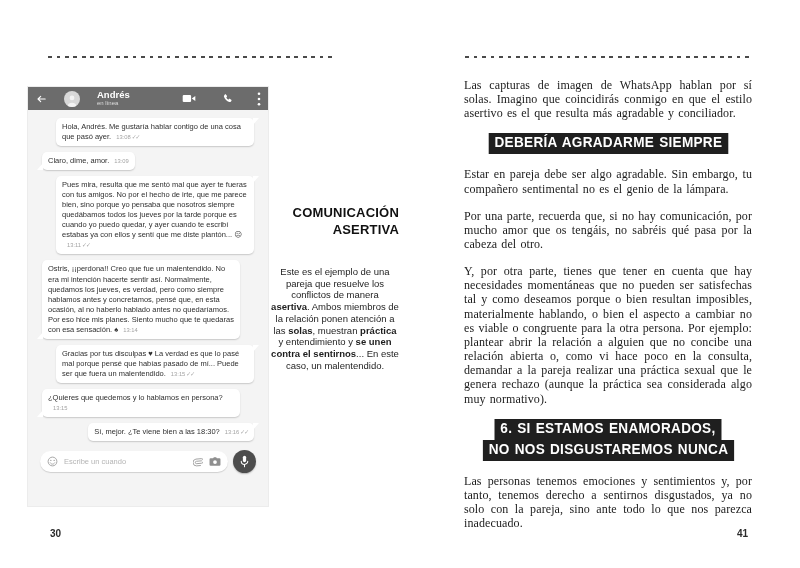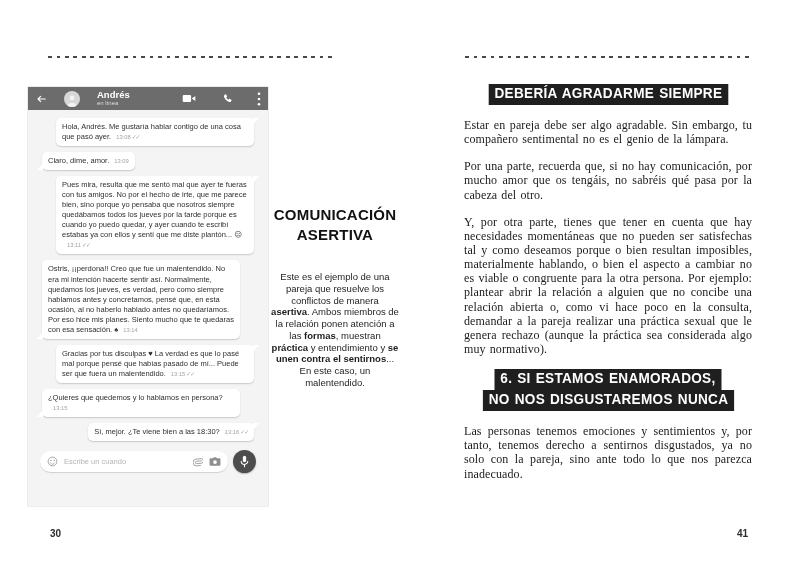--- a/index.html
+++ b/index.html
@@ -41,22 +41,22 @@
   .pill{flex:1;height:21px;background:#fff;border-radius:11px;
     box-shadow:0 1px 1px rgba(0,0,0,.15);display:flex;align-items:center;
     padding:0 7px;gap:6px;}
   .placeholder{flex:1;font-size:7.5px;color:#b5b5b5;}
   .mic-btn{width:23px;height:23px;border-radius:50%;background:#4d4d4d;
     display:flex;align-items:center;justify-content:center;flex:0 0 auto;
     box-shadow:0 1px 1.5px rgba(0,0,0,.25);}
 
   
   .sidenote{position:absolute;left:271px;top:205px;width:128px;text-align:center;}
-  .sidenote-title{font-size:15px;font-weight:bold;line-height:1.3;color:#111;
-    letter-spacing:.2px;}
+  .sidenote-title{font-size:13px;font-weight:bold;line-height:1.3;color:#111;
+    letter-spacing:.2px;text-align:right;}
   .sidenote-body{margin-top:27px;font-size:9.5px;line-height:1.24;color:#1e1e1e;}
 
   .page-num{position:absolute;top:528px;font-size:10px;color:#2b2b2b;font-weight:bold;}
   .page-num.left{left:50px;}
   .page-num.right{left:737px;}
 
   
   .rp{position:absolute;left:464px;top:78px;width:288px;
     font-family:"Liberation Serif","DejaVu Serif",serif;
     font-size:12px;line-height:1.18;text-align:justify;color:#1b1b1b;
@@ -164,28 +164,29 @@
             <path d="M3 9.5a5 5 0 0 0 10 0" fill="none" stroke="#fff" stroke-width="1.6" stroke-linecap="round"></path>
             <line x1="8" y1="14.5" x2="8" y2="18" stroke="#fff" stroke-width="1.6" stroke-linecap="round"></line>
           </svg>
       </div>
     </div>
   </div>
 </div>
 
 <div class="sidenote">
   <div class="sidenote-title">COMUNICACIÓN ASERTIVA</div>
-  <div class="sidenote-body">Este es el ejemplo de una pareja que resuelve los conflictos de manera <b>asertiva</b>. Ambos miembros de la relación ponen atención a las <b>formas</b>, muestran <b>práctica</b> y entendimiento y <b>se unen contra el sentirnos</b>... En este caso, un malentendido.</div>
+  <div class="sidenote-body">Este es el ejemplo de una pareja que resuelve los conflictos de manera <b>asertiva</b>. Ambos miembros de la relación ponen atención a las <b>solas</b>, muestran <b>práctica</b> y entendimiento y <b>se unen contra el sentirnos</b>... En este caso, un malentendido.</div>
 </div>
 
 <div class="page-num left">30</div>
 
 <div class="dashed right"></div>
 
 <div class="rp">
+  <p>Las capturas de imagen de WhatsApp hablan por sí solas. Imagino que coincidirás conmigo en que el estilo asertivo es el que resulta más agradable y conciliador.</p>
 
   <div class="h-block">
     <div class="h-line"><span>DEBERÍA AGRADARME SIEMPRE</span></div>
   </div>
 
   <p>Estar en pareja debe ser algo agradable. Sin embargo, tu compañero sentimental no es el genio de la lámpara.</p>
   <p>Por una parte, recuerda que, si no hay comunicación, por mucho amor que os tengáis, no sabréis qué pasa por la cabeza del otro.</p>
   <p>Y, por otra parte, tienes que tener en cuenta que hay necesidades momentáneas que no pueden ser satisfechas tal y como deseamos porque o bien resultan imposibles, materialmente hablando, o bien el aspecto a cambiar no es viable o congruente para la otra persona. Por ejemplo: plantear abrir la relación a alguien que no concibe una relación abierta o, como vi hace poco en la consulta, demandar a la pareja realizar una práctica sexual que le genera rechazo (aunque la práctica sea considerada algo muy normativo).</p>
 
   <div class="h-block" style="margin-top:12px;">

